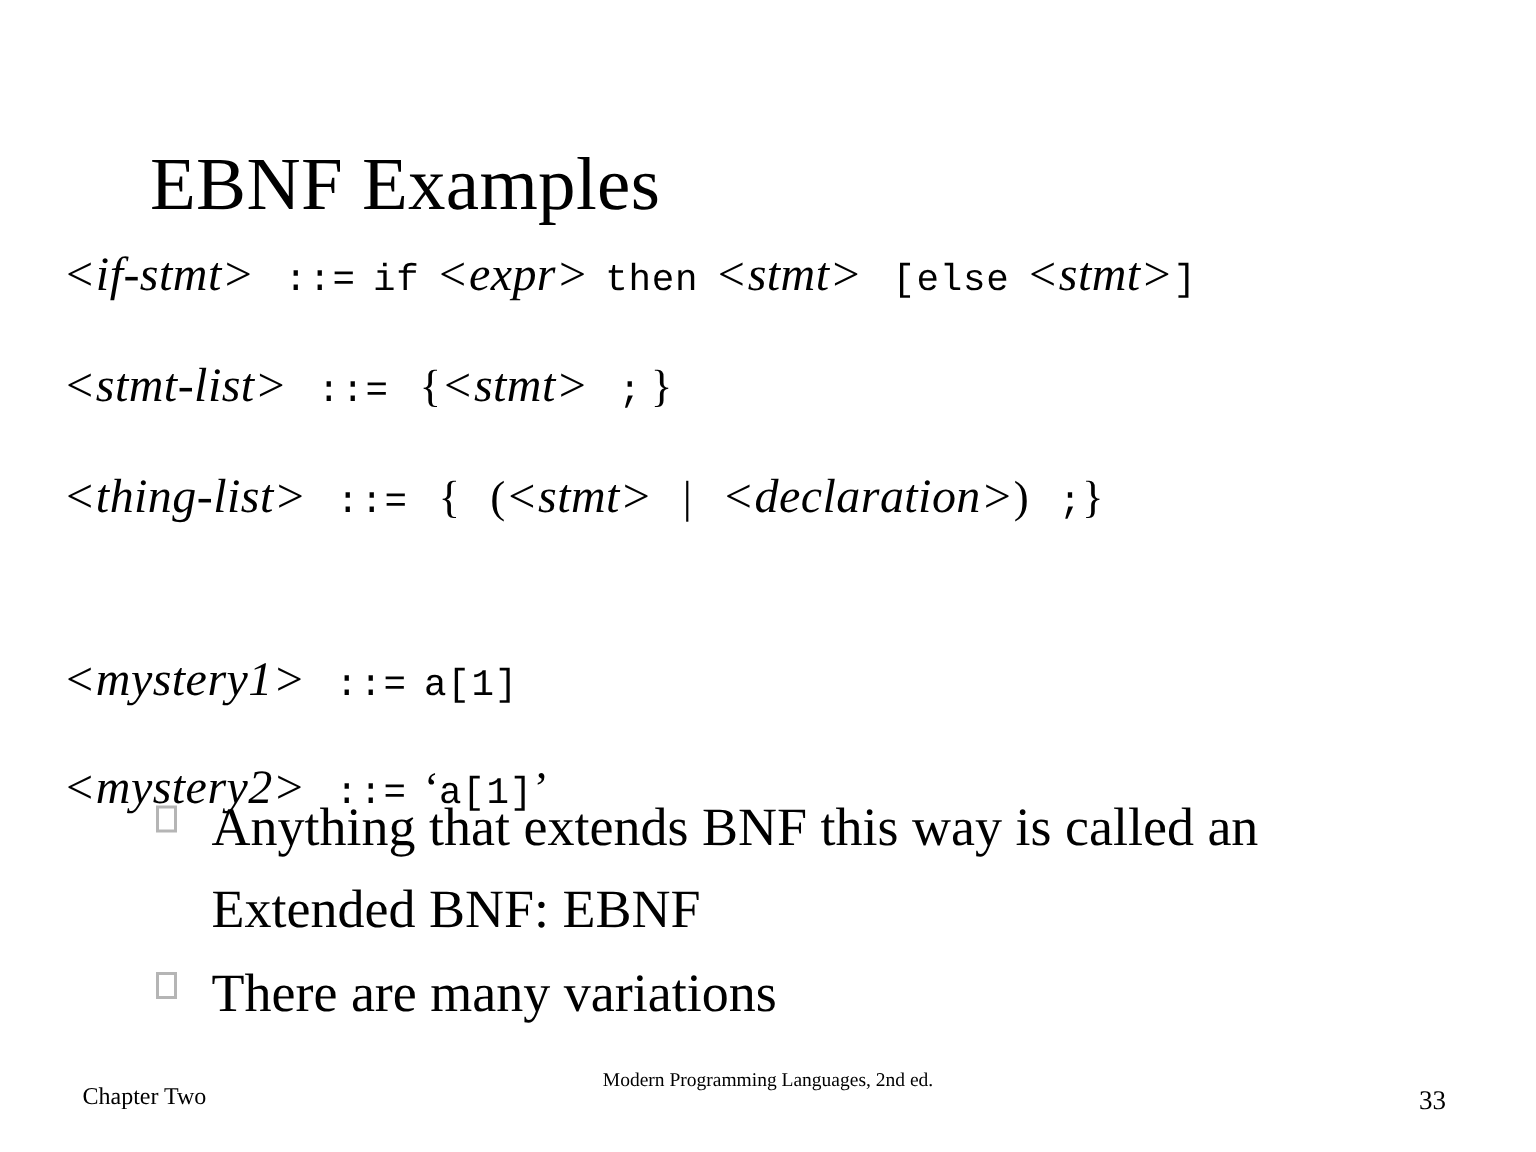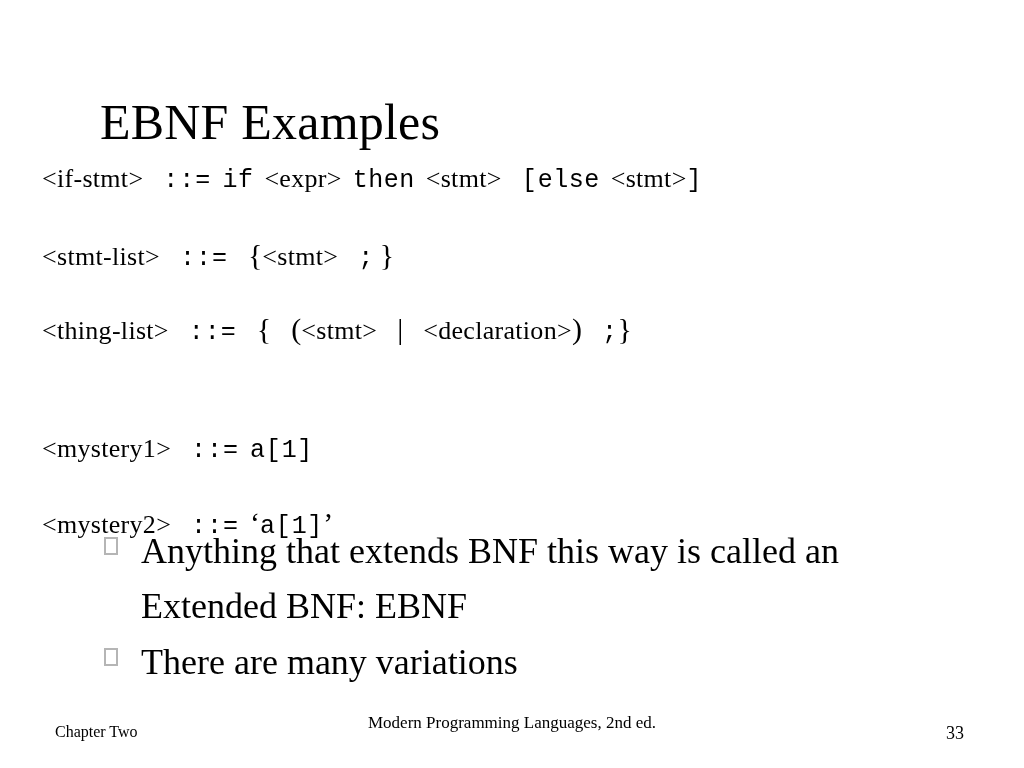--- a/index.html
+++ b/index.html
@@ -44,21 +44,22 @@
   .rule {
     height: 74px;
     white-space: nowrap;
     line-height: 1;
   }
   .rule:nth-child(4) { height: 72px; margin-top: 48px; }
 
   
   .nt {
     font-family: "Liberation Serif", "DejaVu Serif", serif;
-    font-size: 26px;
+    font-style: italic;
+    font-size: 32px;
     letter-spacing: 0.3px;
   }
   
   .mono {
     font-family: "Liberation Mono", "DejaVu Sans Mono", monospace;
     font-size: 25px;
     letter-spacing: 1px;
   }
   
   .kw {
@@ -110,21 +111,21 @@
     left: 55px;
     top: 723px;
     font-size: 16px;
   }
   .footer-center {
     position: absolute;
     left: 352px;
     top: 711px;
     width: 320px;
     text-align: center;
-    font-size: 17px;
+    font-size: 13px;
     line-height: 1.45;
   }
   .footer-right {
     position: absolute;
     left: 946px;
     top: 723px;
     font-size: 18px;
     text-align: right;
   }
 </style>

